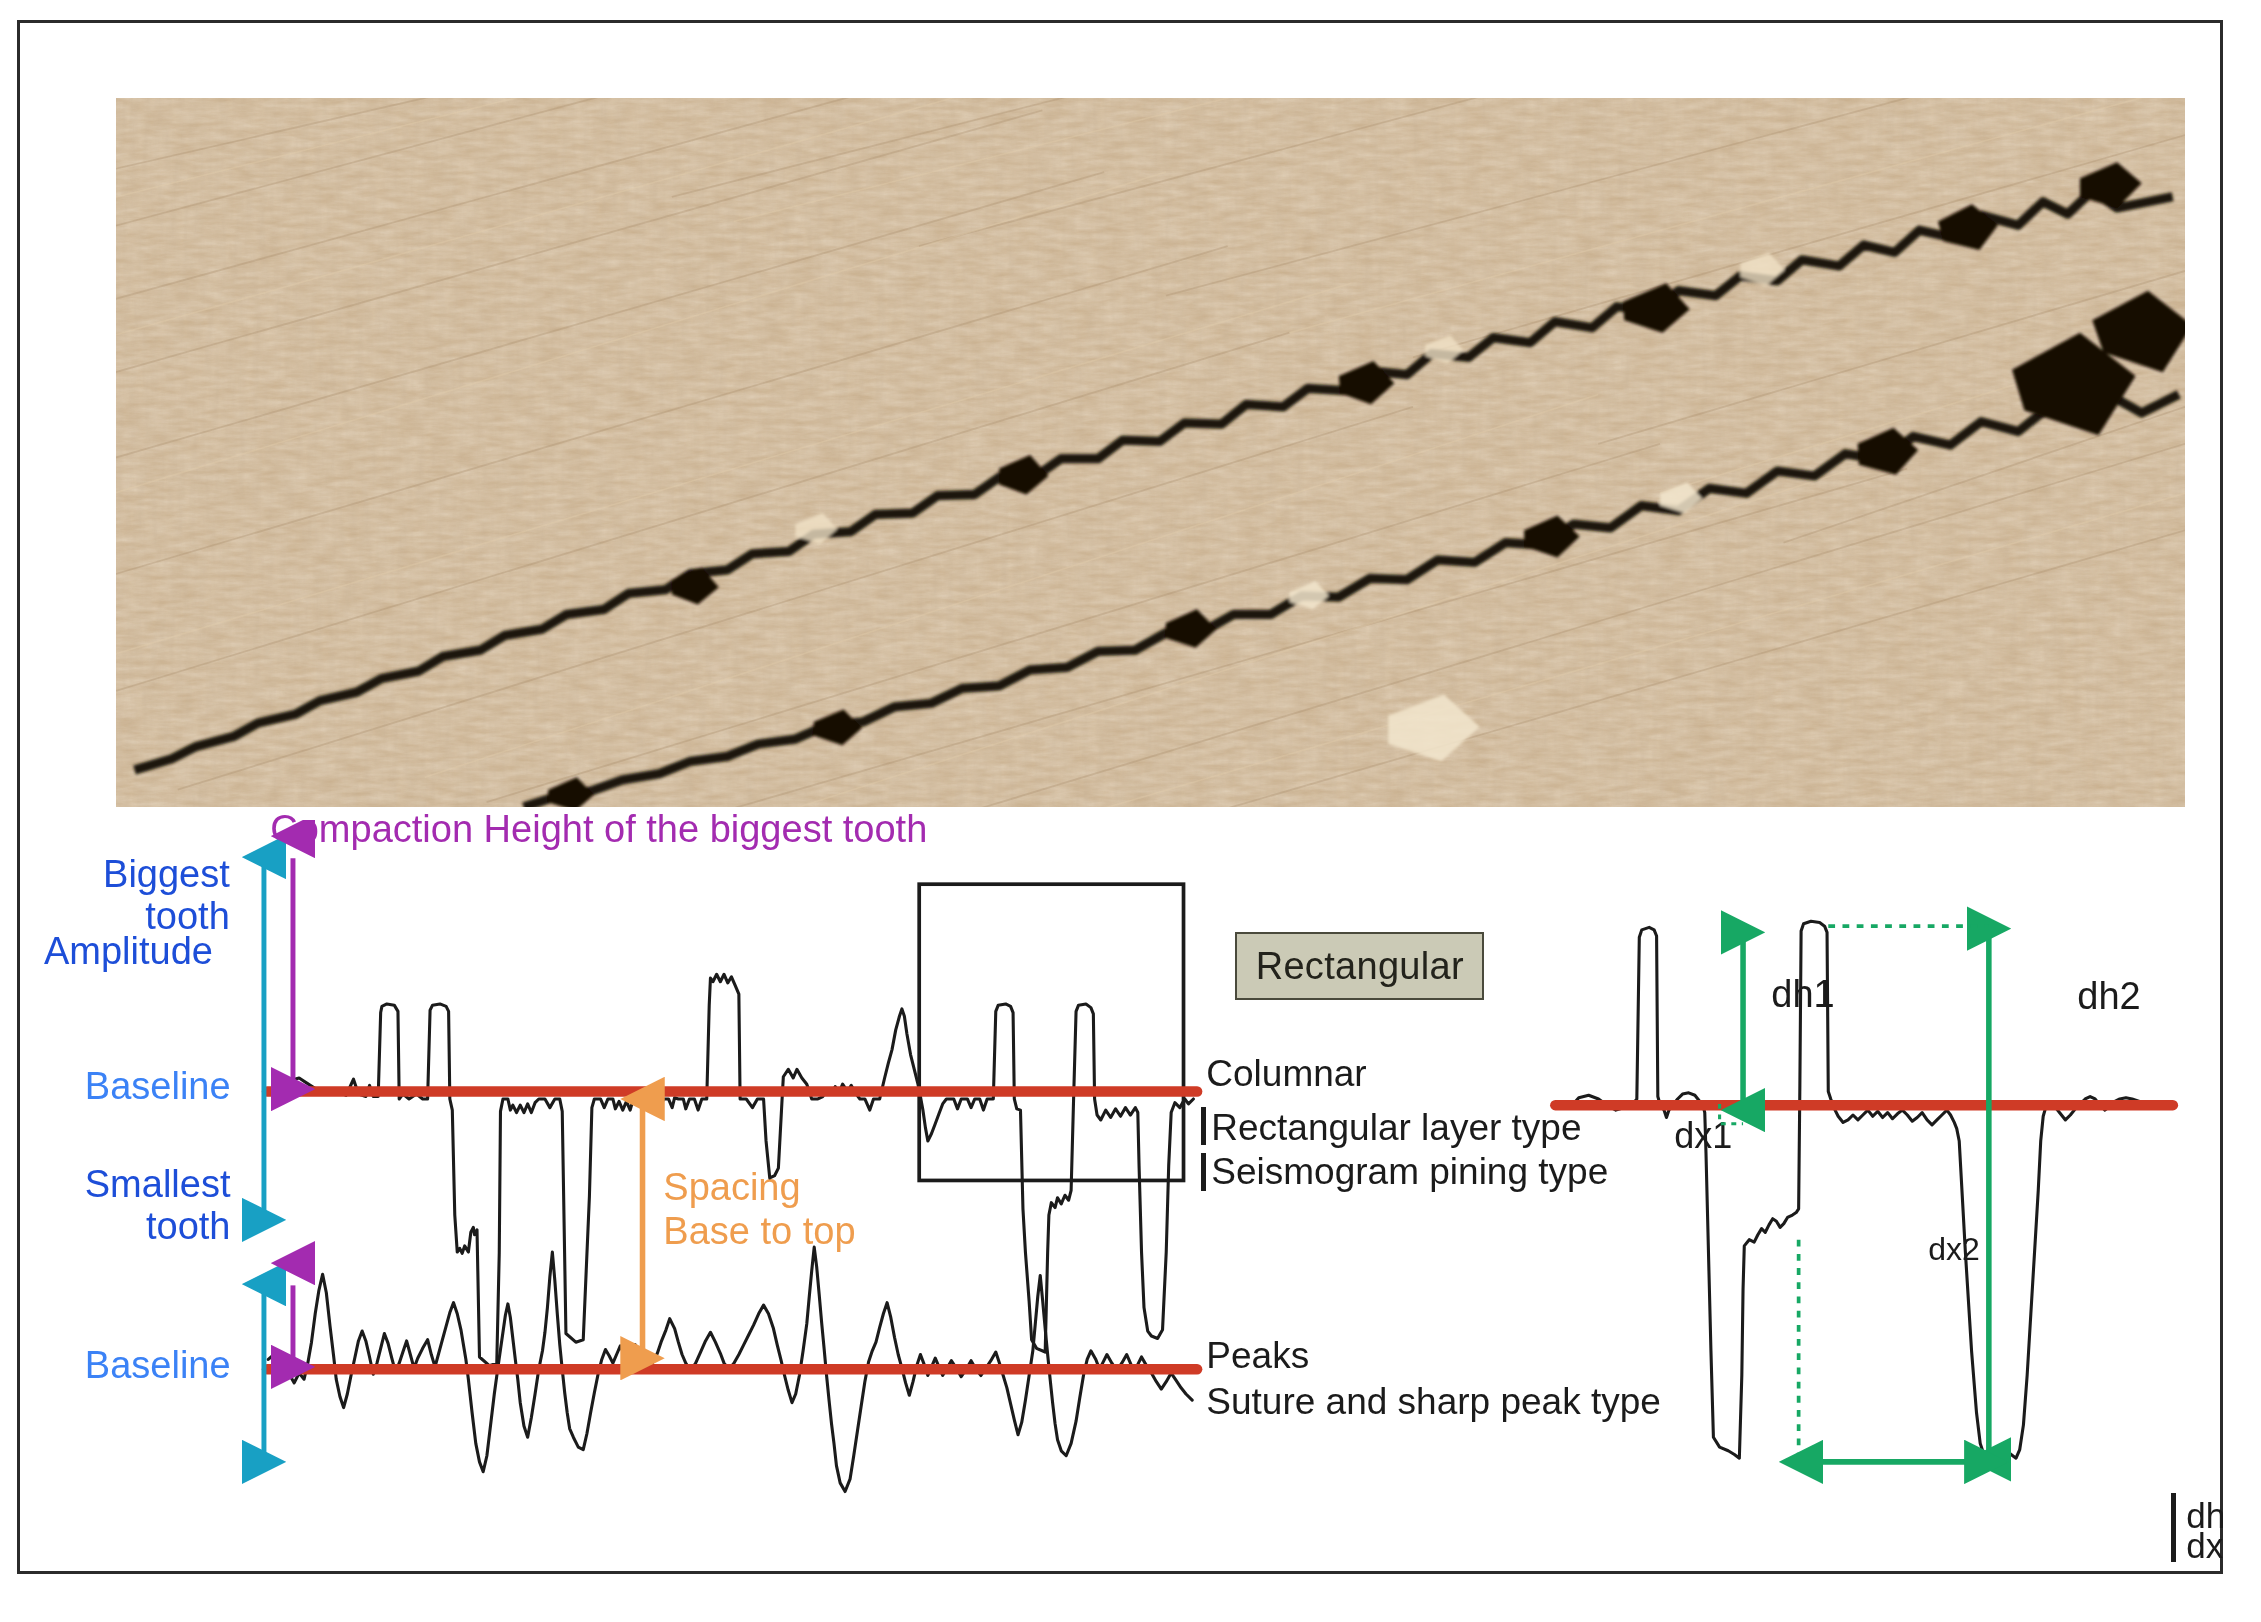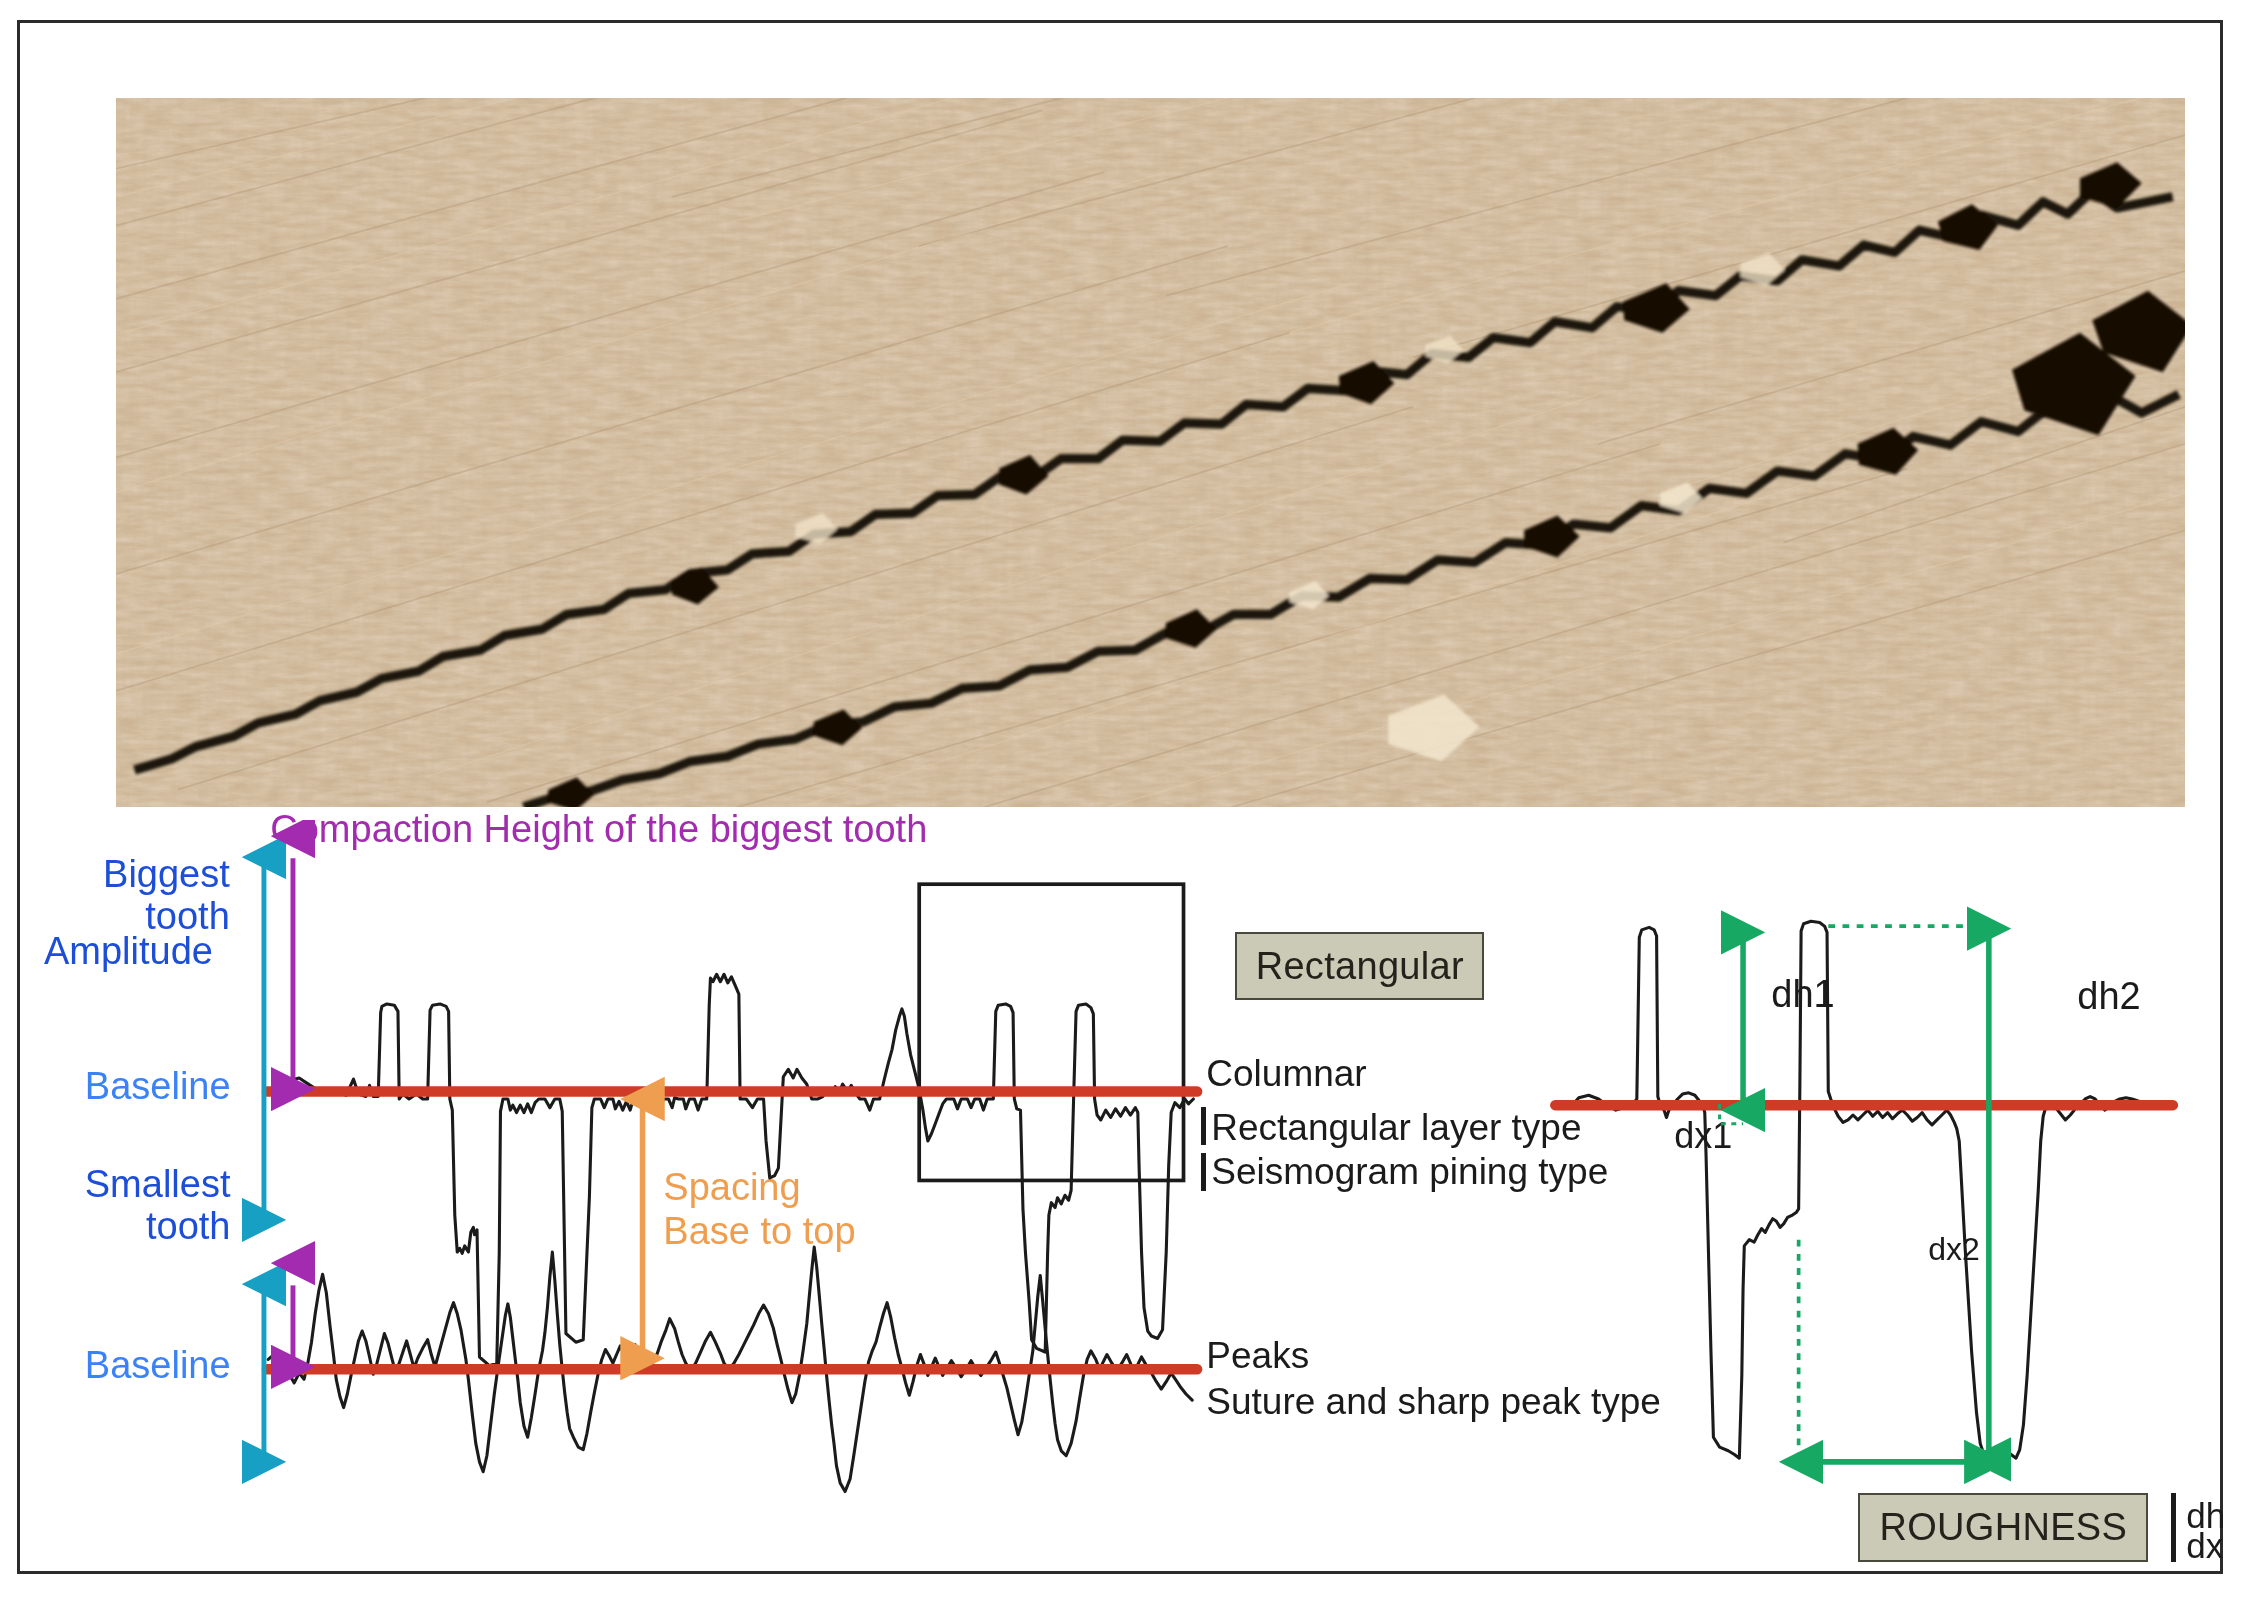--- a/index.html
+++ b/index.html
@@ -170,23 +170,20 @@
     <div class="vrule" style="left:1181px;top:1130px;width:4.3px;height:38px;"></div>
     <div class="lbl black" style="left:1191px;top:1130px;">Seismogram pining type</div>
     <div class="lbl black" style="left:1186px;top:1314px;">Peaks</div>
     <div class="lbl black" style="left:1186px;top:1360px;">Suture and sharp peak type</div>
 
     <div class="lbl black" style="left:1751px;top:952px;font-size:38px;">dh1</div>
     <div class="lbl black" style="left:1654px;top:1094px;font-size:36px;">dx1</div>
     <div class="lbl black" style="left:2057px;top:954px;font-size:38px;">dh2</div>
     <div class="lbl black" style="left:1908px;top:1210px;font-size:32px;">dx2</div>
 
-    <div class="gbox" style="left:1838px;top:1470px;width:290px;height:69px;">
-      <span>ROUGHNESS</span>
-    </div>
     <div class="vrule" style="left:2151px;top:1470px;width:4.3px;height:69px;"></div>
     <div class="dhdx" style="left:2166px;top:1467px;margin-top:8px;">dh</div>
     <div class="dhdx" style="left:2166px;top:1505px;">dx</div>
 
     <div id="diagram">
       <svg viewBox="0 0 3572 1220" preserveAspectRatio="none">
         <defs>
           <marker id="cyA" markerWidth="9" markerHeight="9" refX="4.5" refY="4.5" orient="auto">
             <path d="M4.5 0 L9 9 L0 9 Z" fill="#18a0c4"></path>
           </marker>

